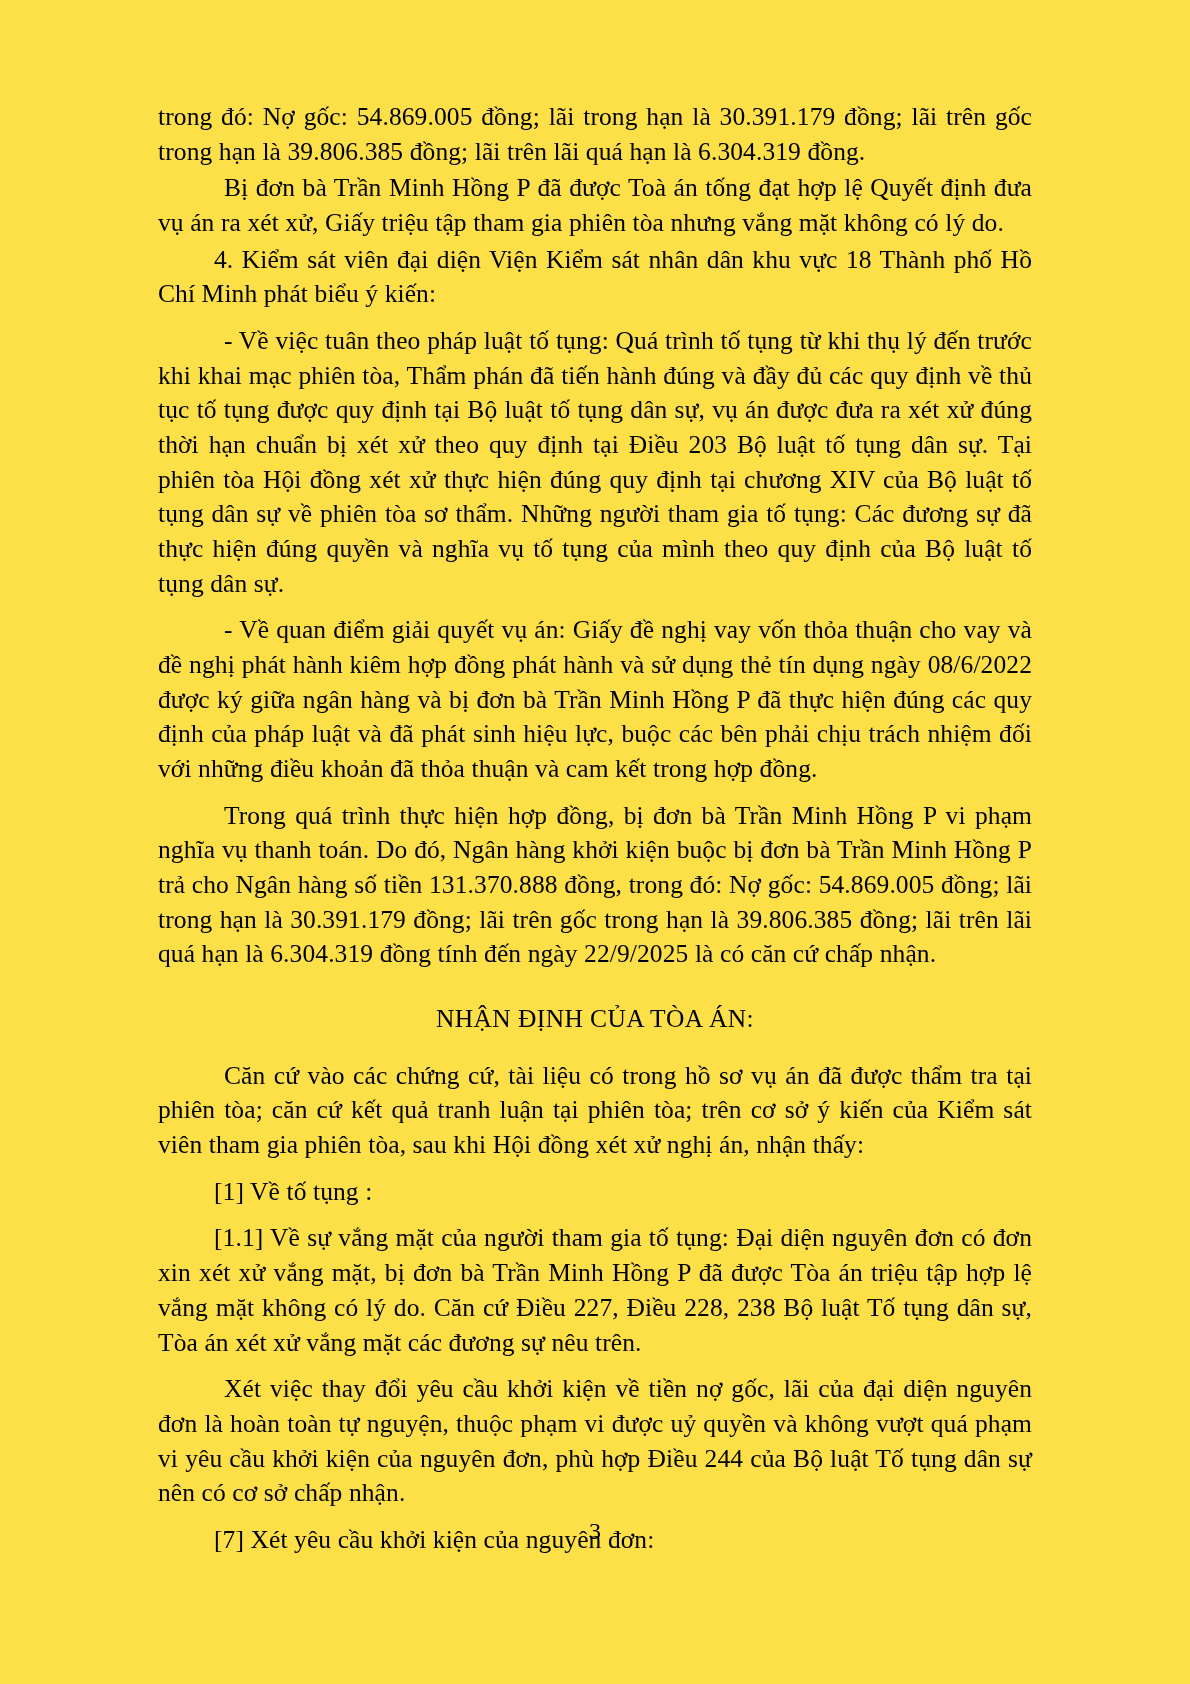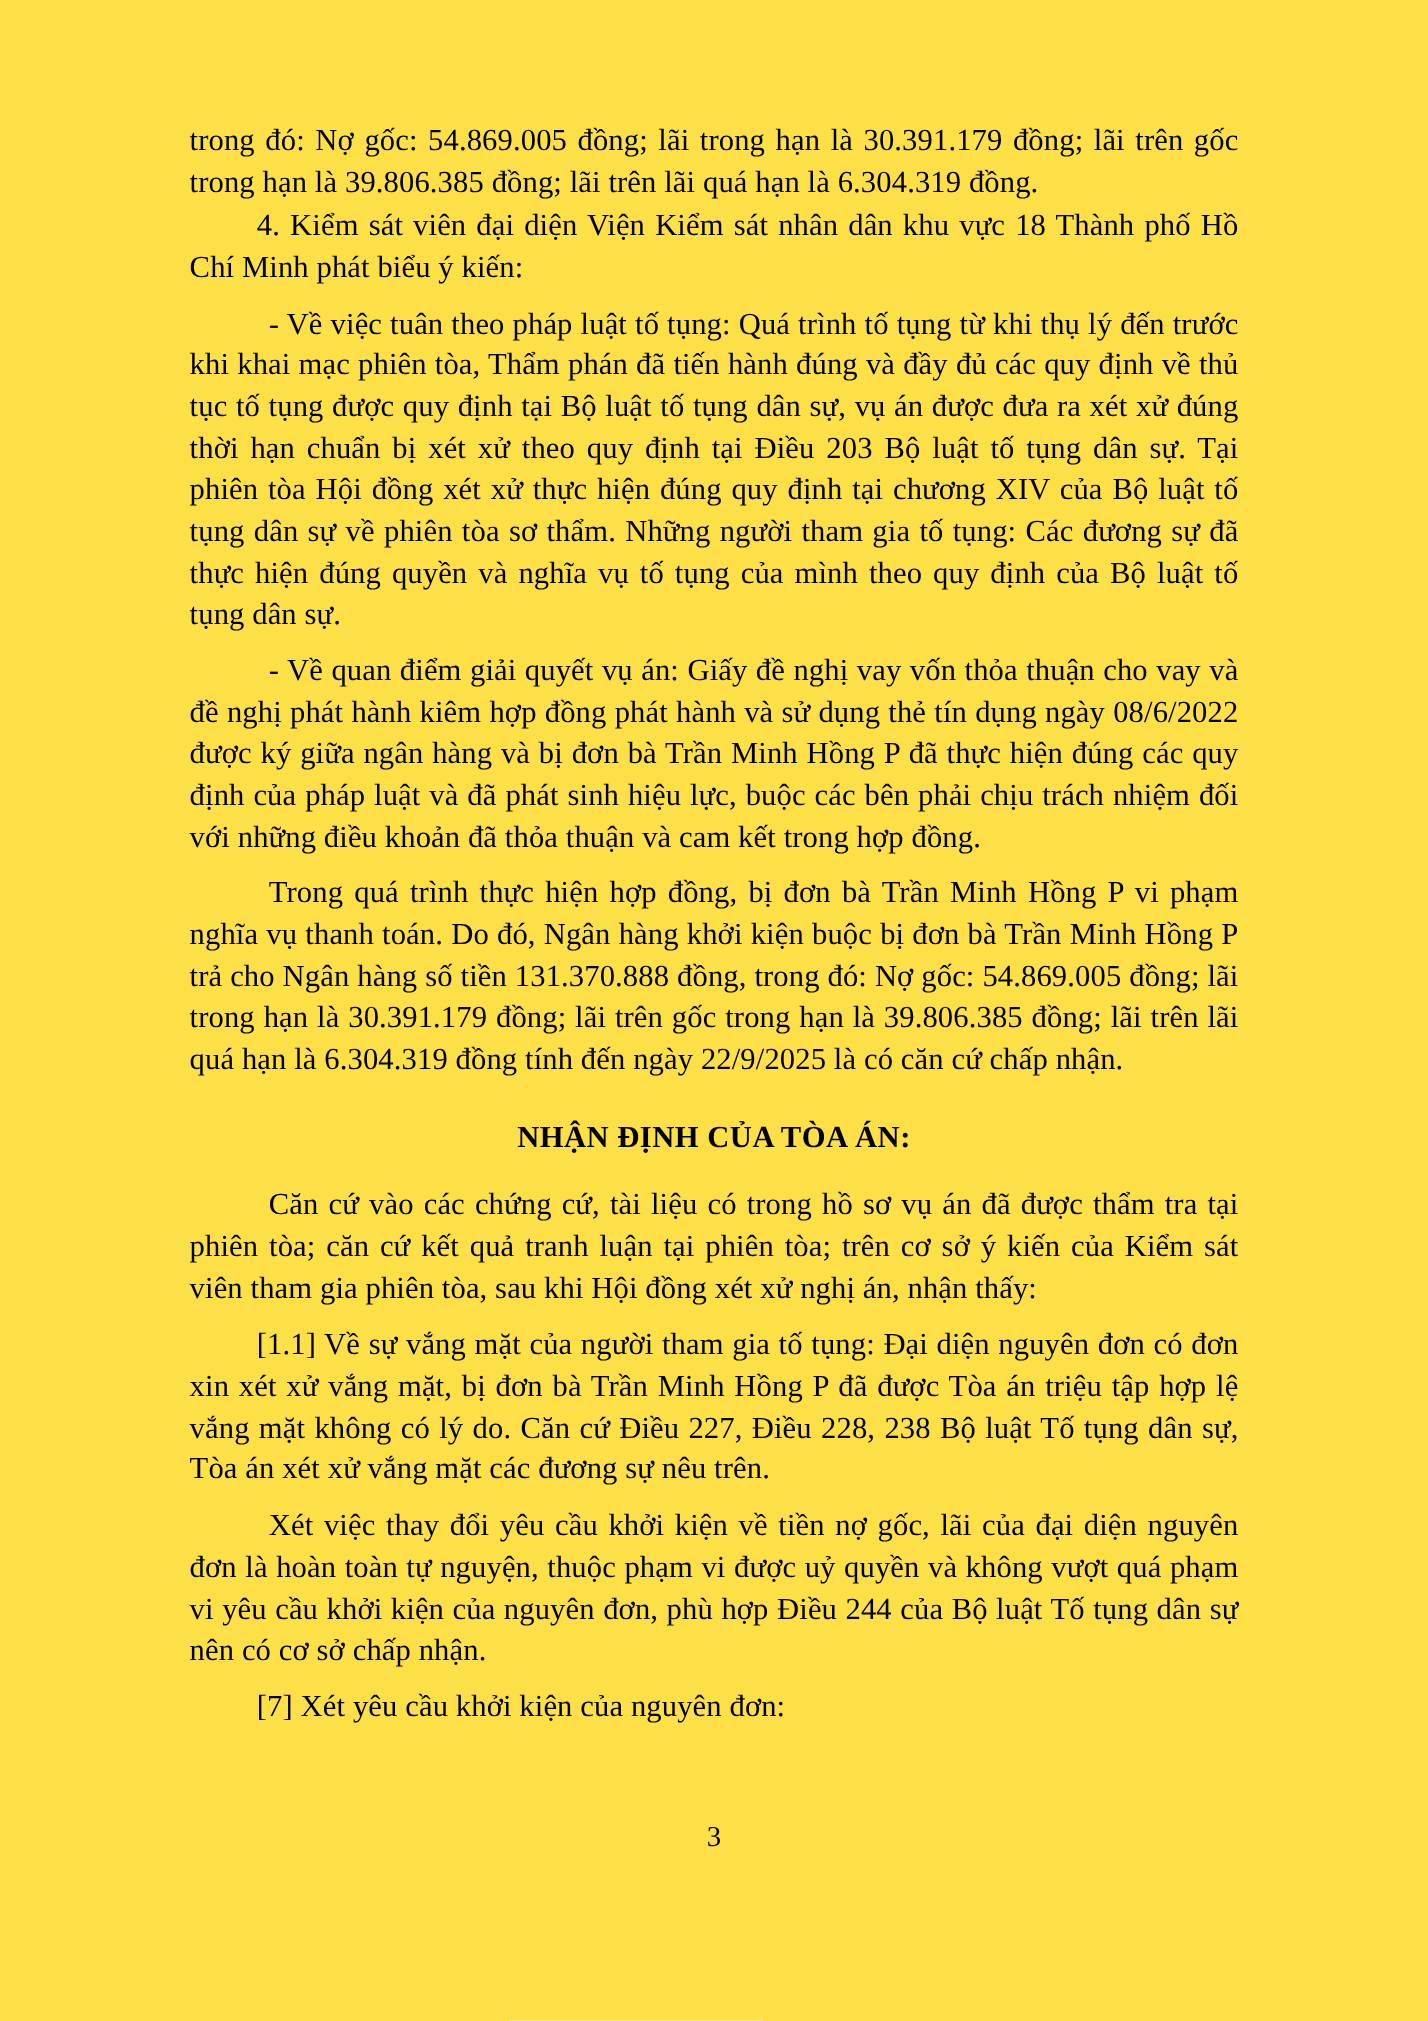--- a/index.html
+++ b/index.html
@@ -43,21 +43,21 @@
   .gap-sm {
     margin-top: 2px;
   }
   .gap {
     margin-top: 12px;
   }
   .it {
   }
   .heading {
     text-align: center;
-    font-weight: bold;
+    font-weight: normal;
     font-size: 25.5px;
     letter-spacing: 0.4px;
     margin-top: 30px;
     margin-bottom: 22px;
   }
   .page-number {
     position: absolute;
     left: 0;
     right: 0;
     top: 1518px;
@@ -66,33 +66,35 @@
   }
 </style>
 </head>
 <body>
 
 <div class="page">
   <div class="content">
 
     <p class="cont">trong đó: Nợ gốc: 54.869.005 đồng; lãi trong hạn là 30.391.179 đồng; lãi trên gốc trong hạn là 39.806.385 đồng; lãi trên lãi quá hạn là 6.304.319 đồng.</p>
 
+    <p class="indent gap-sm">Bị đơn bà Trần Minh Hồng P đã được Toà án tống đạt hợp lệ Quyết định đưa vụ án ra xét xử, Giấy triệu tập tham gia phiên tòa nhưng vắng mặt không có lý do.</p>
 
     <p class="indent-sm it gap-sm">4. Kiểm sát viên đại diện Viện Kiểm sát nhân dân khu vực 18 Thành phố Hồ Chí Minh phát biểu ý kiến:</p>
 
     <p class="indent gap"><span class="it">- Về việc tuân theo pháp luật tố tụng:</span><span> Quá trình tố tụng từ khi thụ lý đến trước khi khai mạc phiên tòa, Thẩm phán đã tiến hành đúng và đầy đủ các quy định về thủ tục tố tụng được quy định tại Bộ luật tố tụng dân sự, vụ án được đưa ra xét xử đúng thời hạn chuẩn bị xét xử theo quy định tại Điều 203 Bộ luật tố tụng dân sự. Tại phiên tòa Hội đồng xét xử thực hiện đúng quy định tại chương XIV của Bộ luật tố tụng dân sự về phiên tòa sơ thẩm. Những người tham gia tố tụng: Các đương sự đã thực hiện đúng quyền và nghĩa vụ tố tụng của mình theo quy định của Bộ luật tố tụng dân sự.</span></p>
 
     <p class="indent gap"><span class="it">- Về quan điểm giải quyết vụ án:</span><span> Giấy đề nghị vay vốn thỏa thuận cho vay và đề nghị phát hành kiêm hợp đồng phát hành và sử dụng thẻ tín dụng ngày 08/6/2022 được ký giữa ngân hàng và bị đơn bà Trần Minh Hồng P đã thực hiện đúng các quy định của pháp luật và đã phát sinh hiệu lực, buộc các bên phải chịu trách nhiệm đối với những điều khoản đã thỏa thuận và cam kết trong hợp đồng.</span></p>
 
     <p class="indent gap">Trong quá trình thực hiện hợp đồng, bị đơn bà Trần Minh Hồng P vi phạm nghĩa vụ thanh toán. Do đó, Ngân hàng khởi kiện buộc bị đơn bà Trần Minh Hồng P trả cho Ngân hàng số tiền 131.370.888 đồng, trong đó: Nợ gốc: 54.869.005 đồng; lãi trong hạn là 30.391.179 đồng; lãi trên gốc trong hạn là 39.806.385 đồng; lãi trên lãi quá hạn là 6.304.319 đồng tính đến ngày 22/9/2025 là có căn cứ chấp nhận.</p>
 
     <p class="heading">NHẬN ĐỊNH CỦA TÒA ÁN:</p>
 
     <p class="indent">Căn cứ vào các chứng cứ, tài liệu có trong hồ sơ vụ án đã được thẩm tra tại phiên tòa; căn cứ kết quả tranh luận tại phiên tòa; trên cơ sở ý kiến của Kiểm sát viên tham gia phiên tòa, sau khi Hội đồng xét xử nghị án, nhận thấy:</p>
 
+    <p class="indent-sm gap">[1] Về tố tụng :</p>
 
     <p class="indent-sm gap">[1.1] Về sự vắng mặt của người tham gia tố tụng: Đại diện nguyên đơn có đơn xin xét xử vắng mặt, bị đơn bà Trần Minh Hồng P đã được Tòa án triệu tập hợp lệ vắng mặt không có lý do. Căn cứ Điều 227, Điều 228, 238 Bộ luật Tố tụng dân sự, Tòa án xét xử vắng mặt các đương sự nêu trên.</p>
 
 
     <p class="indent gap">Xét việc thay đổi yêu cầu khởi kiện về tiền nợ gốc, lãi của đại diện nguyên đơn là hoàn toàn tự nguyện, thuộc phạm vi được uỷ quyền và không vượt quá phạm vi yêu cầu khởi kiện của nguyên đơn, phù hợp Điều 244 của Bộ luật Tố tụng dân sự nên có cơ sở chấp nhận.</p>
 
     <p class="indent-sm gap">[7] Xét yêu cầu khởi kiện của nguyên đơn:</p>
 
   </div>
 

